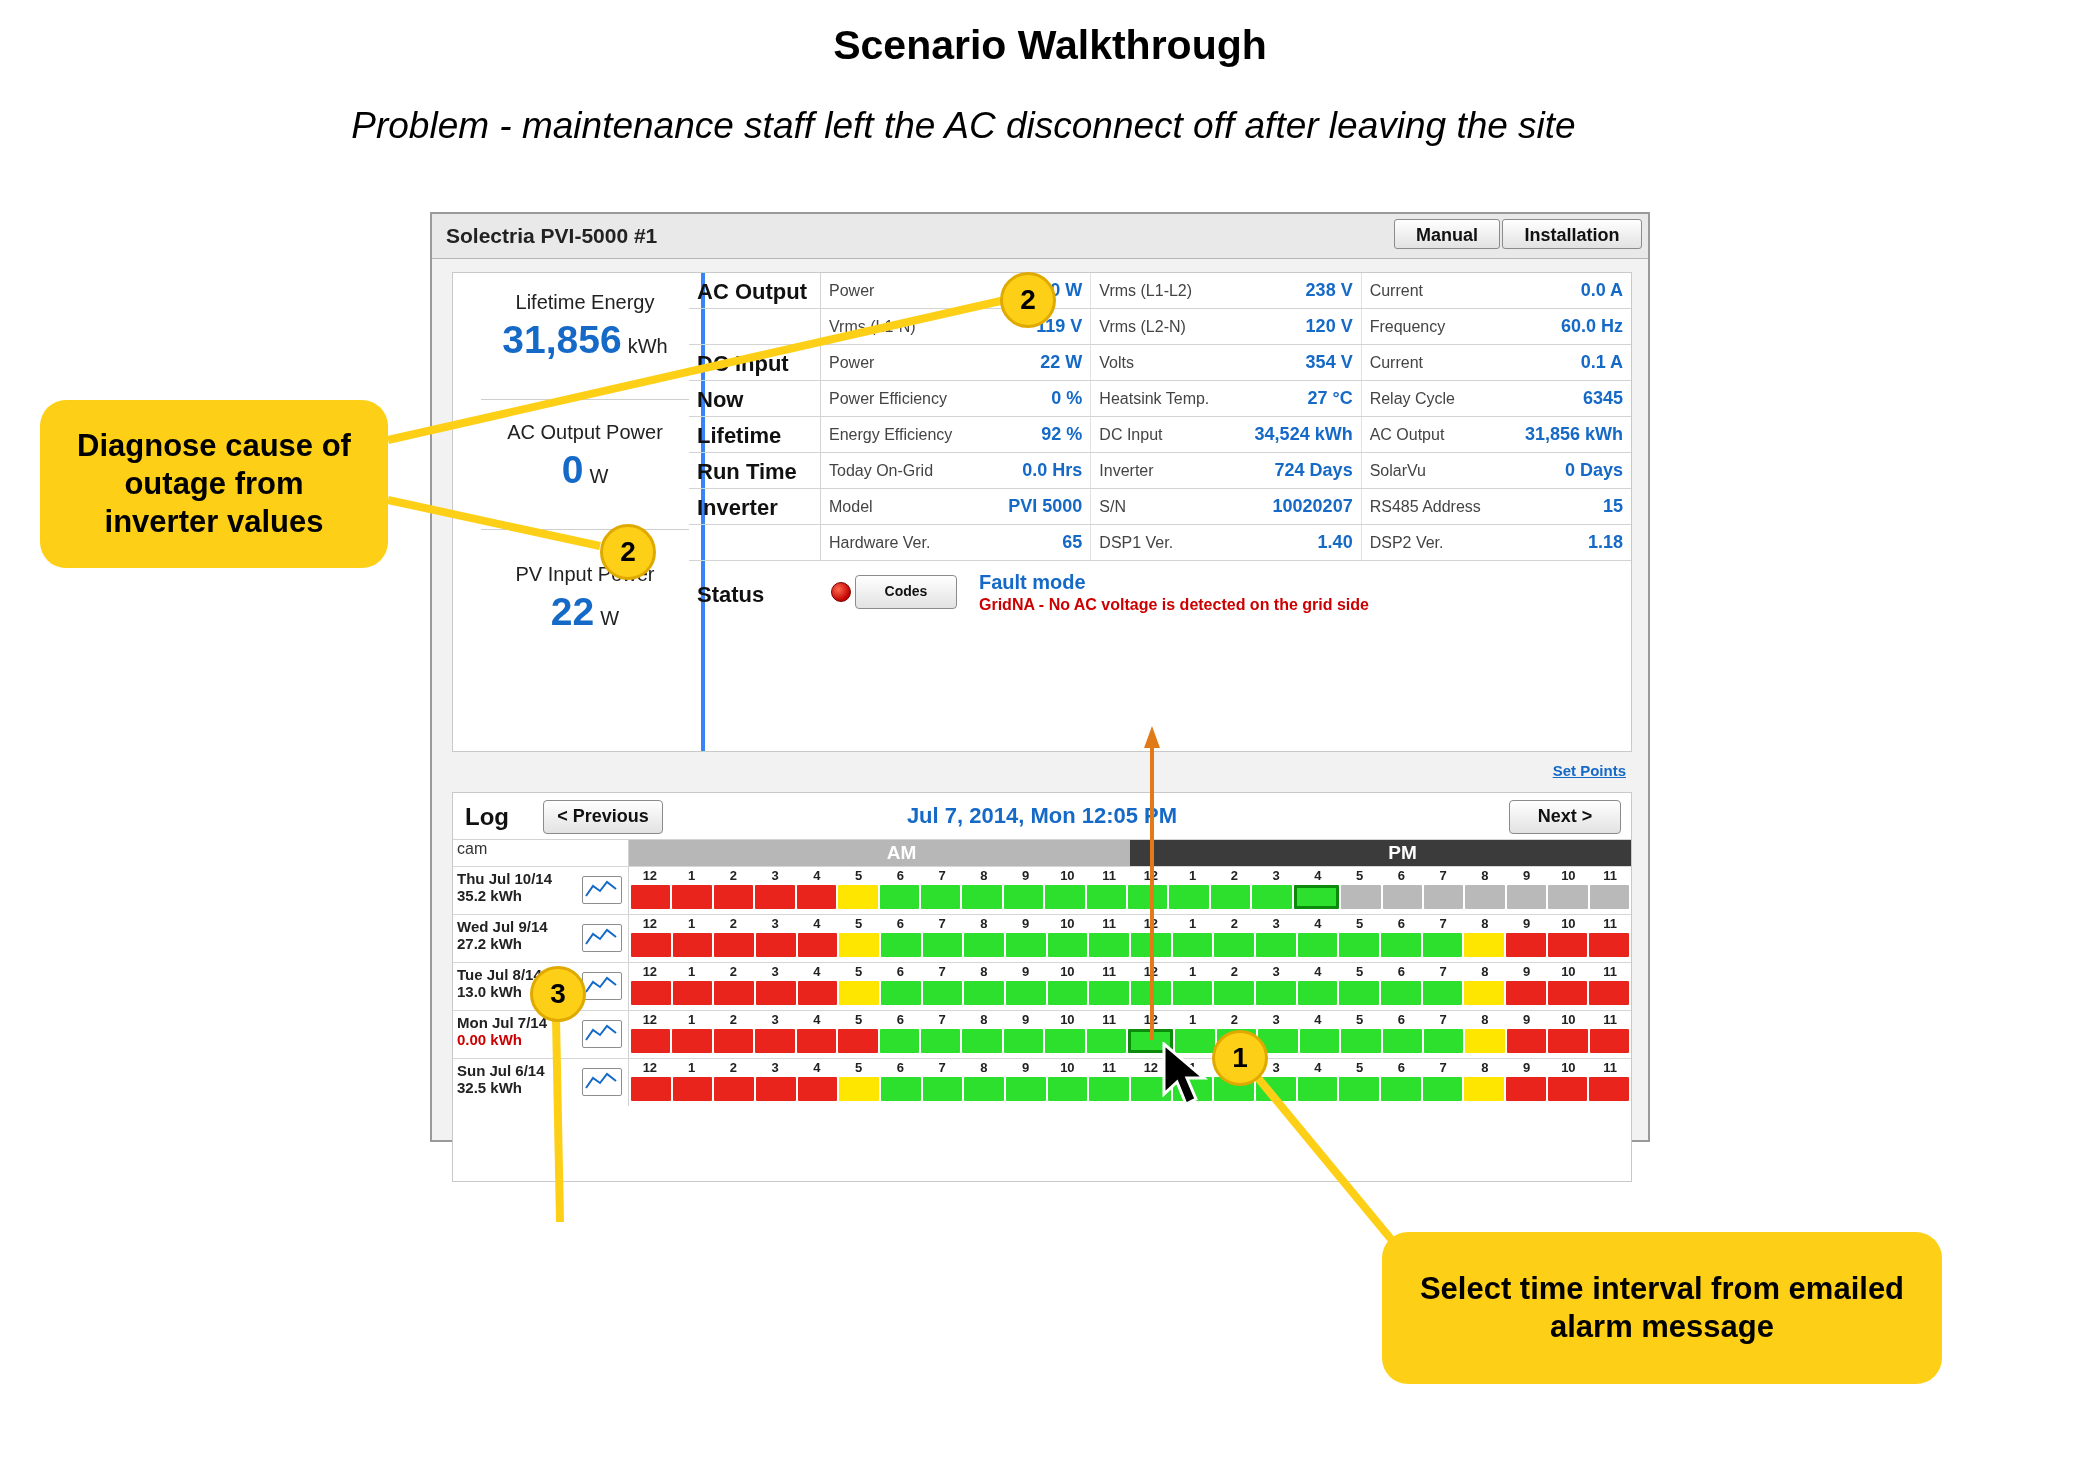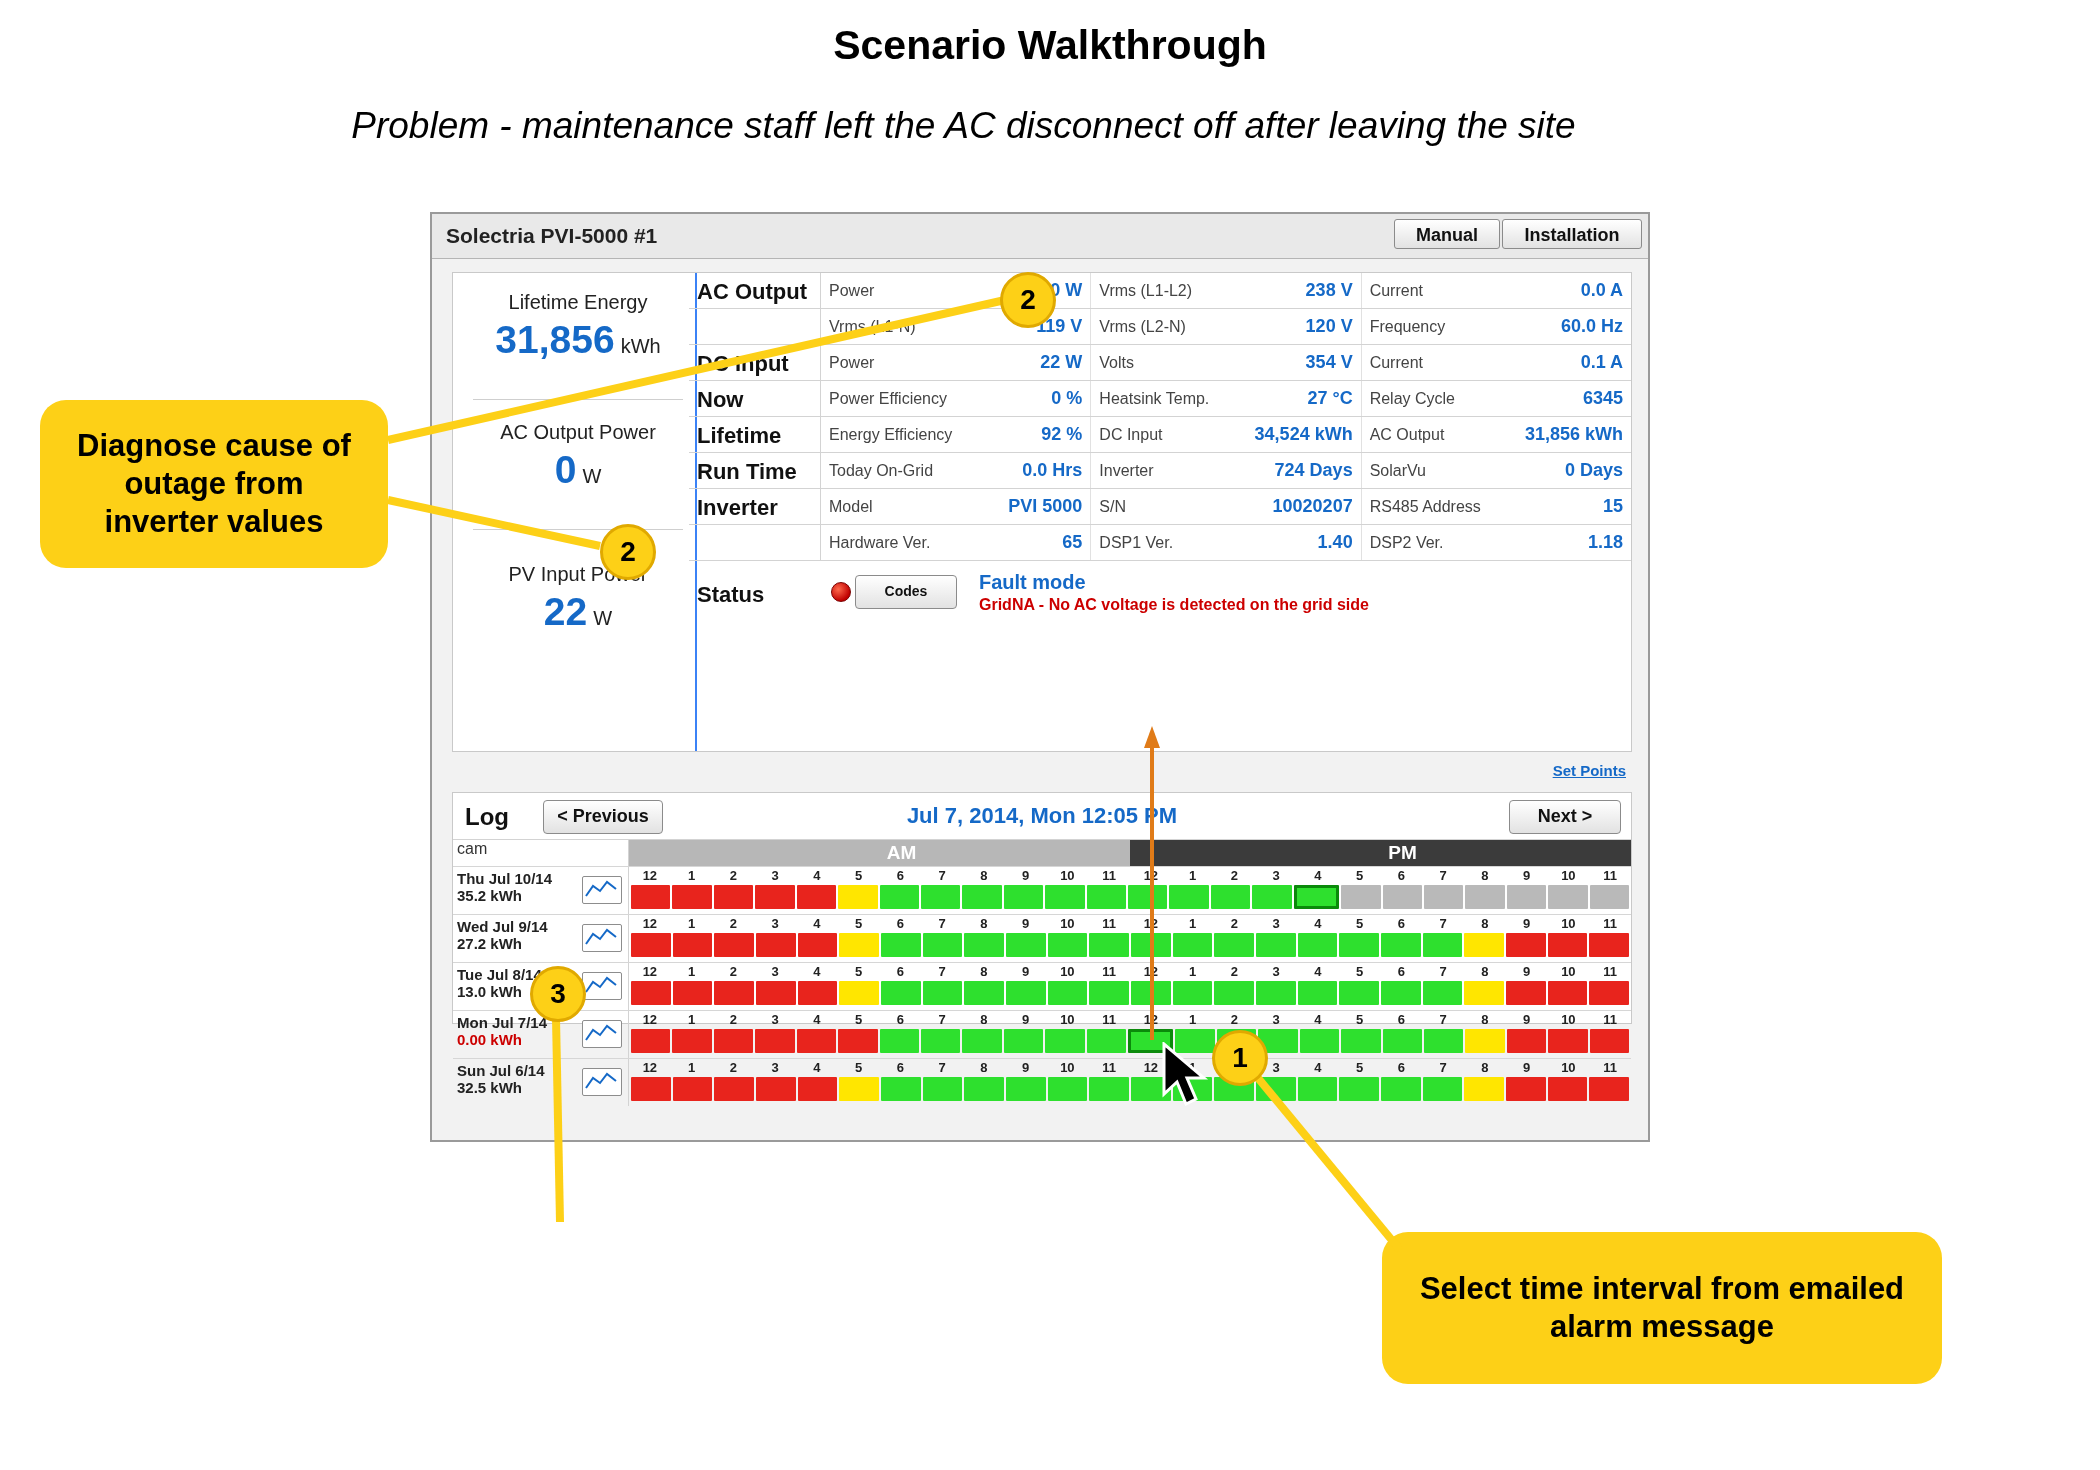--- a/index.html
+++ b/index.html
@@ -87,23 +87,23 @@
     left: 20px;
     top: 58px;
     width: 1180px;
     height: 480px;
     border: 1px solid #c9c9c9;
     background: #fff;
     box-sizing: border-box;
   }
   .left-col {
     position: absolute;
-    left: 8px; top: 0;
+    left: 16px; top: 0;
     width: 236px; height: 100%;
-    border-right: 2px solid #3b82f6;
+    border-right: 4px solid #3b82f6;
     box-sizing: border-box;
   }
   .kpi {
     position: absolute;
     left: 0;
     width: 100%;
     text-align: center;
     box-sizing: border-box;
   }
   .kpi-label { font-size: 20px; color: #222; }
@@ -217,21 +217,21 @@
     text-decoration: underline;
     font-weight: bold;
   }
 
   
   .log-area {
     position: absolute;
     left: 20px;
     top: 578px;
     width: 1180px;
-    height: 232px;
+    height: 390px;
     border: 1px solid #c9c9c9;
     background: #fff;
     box-sizing: border-box;
   }
   .log-head {
     position: relative;
     height: 46px;
     border-bottom: 1px solid #d3d3d3;
   }
   .log-title {

